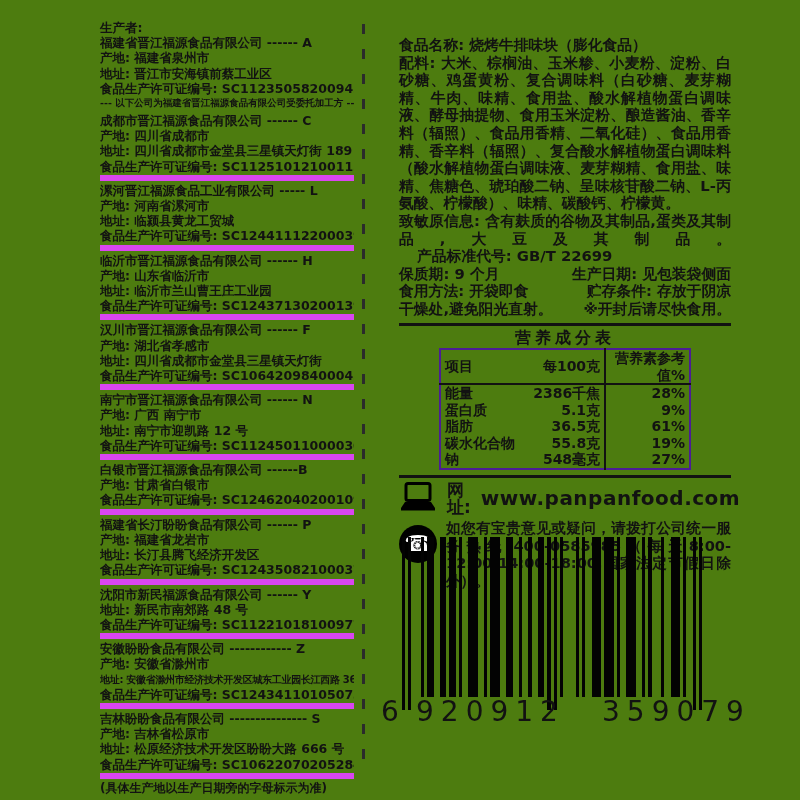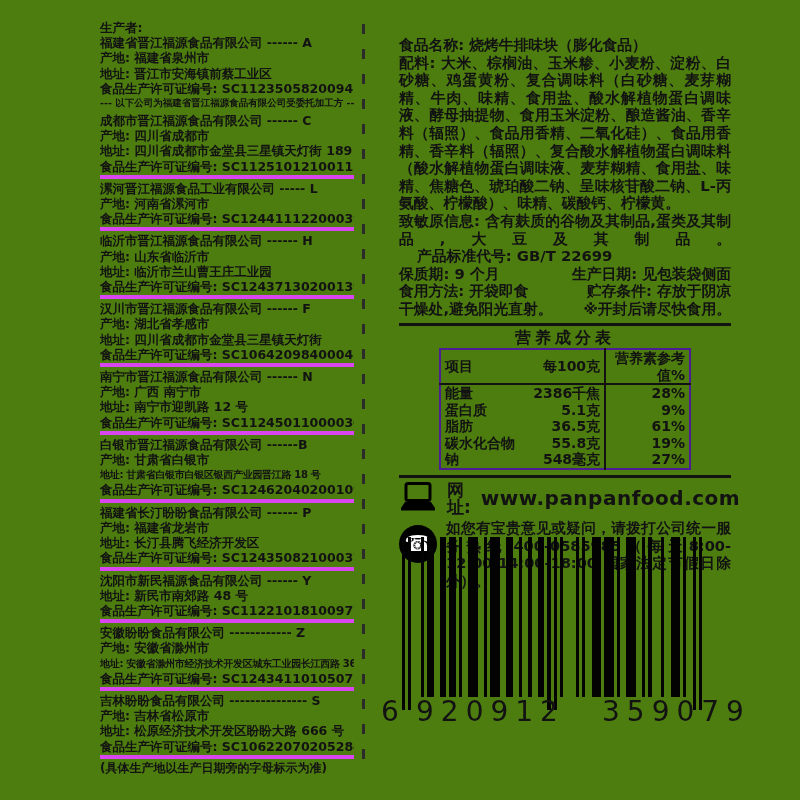--- a/index.html
+++ b/index.html
@@ -3,21 +3,21 @@
 <meta charset="utf-8">
 <style>
   html,body{margin:0;padding:0;background:#fff;}
   .page{position:relative;width:800px;height:800px;background:#4d7c0f;overflow:hidden;
         font-family:"DejaVu Sans",sans-serif;color:#121212;}
 
   
   .left-col{position:absolute;left:100px;top:20px;width:254px;
             font-size:12.5px;line-height:15.2px;font-weight:bold;}
   .producers-header{margin-bottom:0;}
-  .producer-block{border-bottom:4px solid #d946ef;padding-bottom:1px;margin-bottom:2px;}
+  .producer-block{border-bottom:6px solid #d946ef;padding-bottom:1px;margin-bottom:2px;}
   .producer-block.no-divider{border-bottom:none;}
   .pline{white-space:nowrap;overflow:hidden;}
   .pline.small{font-size:9.5px;line-height:14px;}
   .addr-small{font-size:10px;letter-spacing:-0.3px;}
   .footnote{margin-top:2px;font-size:12px;white-space:nowrap;}
 
   
   .divider{position:absolute;left:362px;top:24px;width:2.5px;height:748px;
            background:repeating-linear-gradient(to bottom,#2b2b2b 0 10px,transparent 10px 25px);}
 
@@ -80,20 +80,21 @@
       <div class="pline company">成都市晋江福源食品有限公司 ------ C</div>
       <div class="pline origin">产地: 四川省成都市</div>
       <div class="pline address">地址: 四川省成都市金堂县三星镇天灯街 189 号</div>
       <div class="pline license">食品生产许可证编号: SC11251012100115</div>
 
     </div>
 
     <div class="producer-block">
       <div class="pline company">漯河晋江福源食品工业有限公司 ----- L</div>
       <div class="pline origin">产地: 河南省漯河市</div>
+      <div class="pline address">地址: 临颍县黄龙工贸城</div>
       <div class="pline license">食品生产许可证编号: SC12441112200039</div>
 
     </div>
 
     <div class="producer-block">
       <div class="pline company">临沂市晋江福源食品有限公司 ------ H</div>
       <div class="pline origin">产地: 山东省临沂市</div>
       <div class="pline address">地址: 临沂市兰山曹王庄工业园</div>
       <div class="pline license">食品生产许可证编号: SC12437130200139</div>
 
@@ -111,21 +112,20 @@
       <div class="pline company">南宁市晋江福源食品有限公司 ------ N</div>
       <div class="pline origin">产地: 广西 南宁市</div>
       <div class="pline address">地址: 南宁市迎凯路 12 号</div>
       <div class="pline license">食品生产许可证编号: SC11245011000030</div>
 
     </div>
 
     <div class="producer-block">
       <div class="pline company">白银市晋江福源食品有限公司 ------B</div>
       <div class="pline origin">产地: 甘肃省白银市</div>
-      <div class="pline address addr-small">地址: 甘肃省白银市白银区银西产业园晋江路 18 号</div>
       <div class="pline license">食品生产许可证编号: SC12462040200109</div>
 
     </div>
 
     <div class="producer-block">
       <div class="pline company">福建省长汀盼盼食品有限公司 ------ P</div>
       <div class="pline origin">产地: 福建省龙岩市</div>
       <div class="pline address">地址: 长汀县腾飞经济开发区</div>
       <div class="pline license">食品生产许可证编号: SC12435082100037</div>
 

